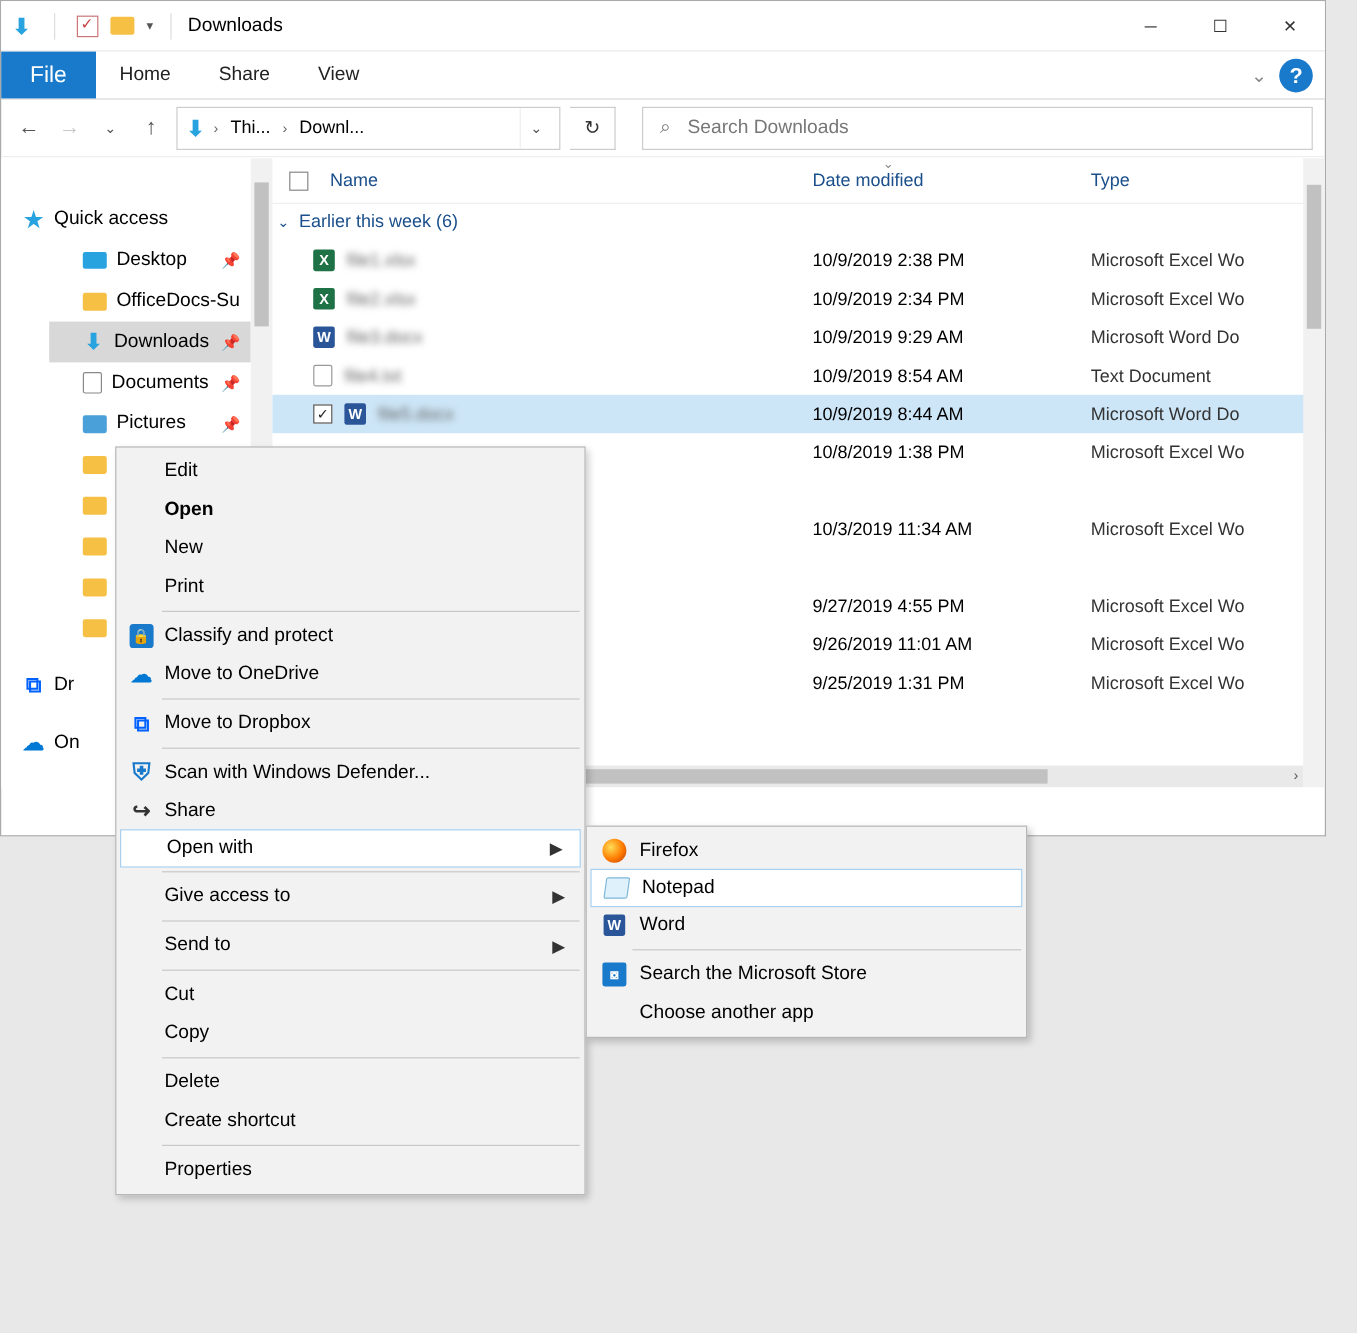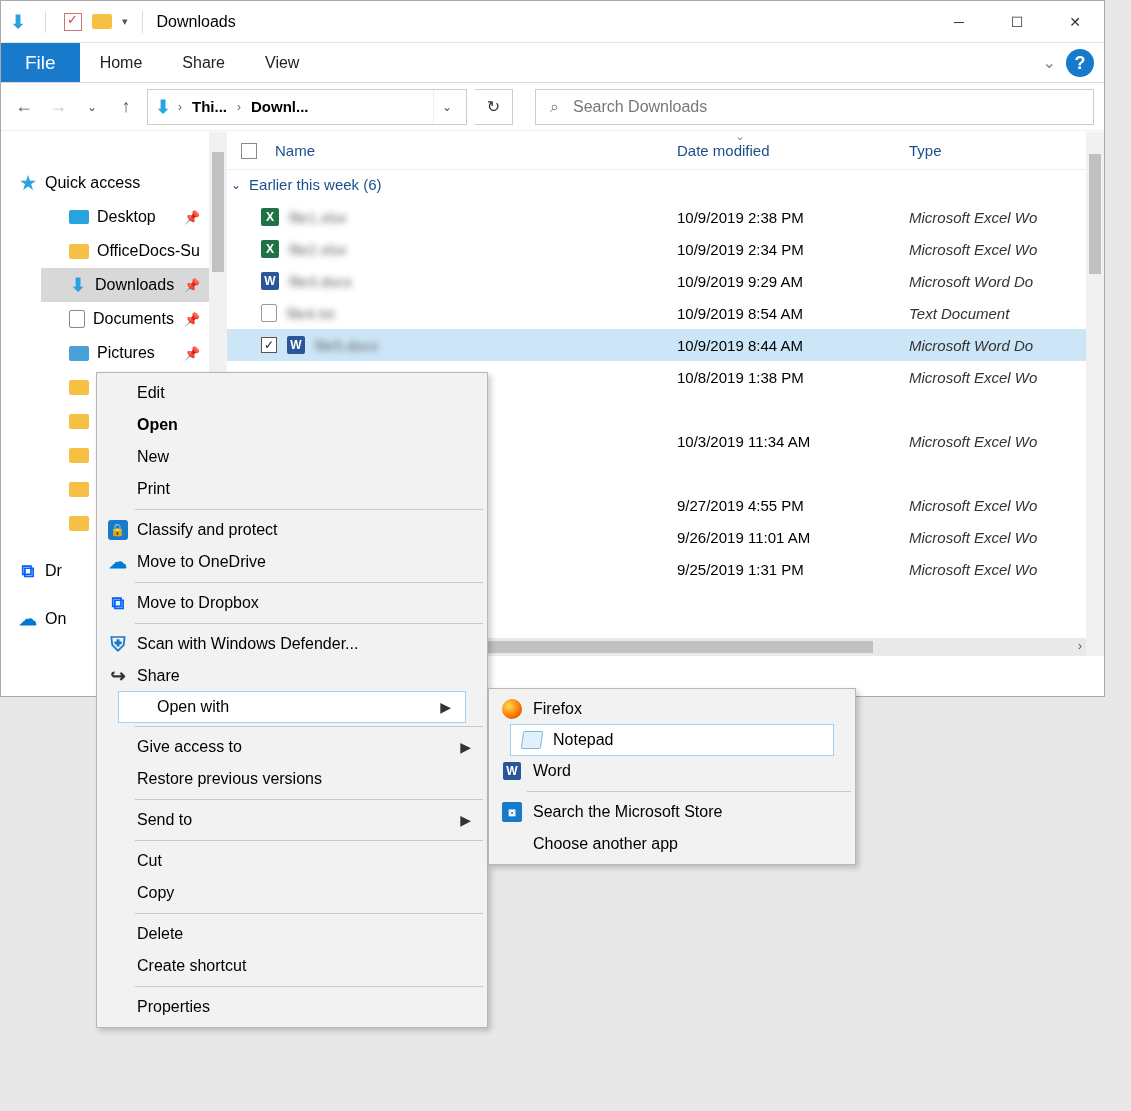--- a/index.html
+++ b/index.html
@@ -17,21 +17,21 @@
   .ribbon .file { background:#1979ca; color:#fff; padding:0 24px; display:flex; align-items:center; font-size:19px; }
   .ribbon .tab { padding:0 20px; display:flex; align-items:center; font-size:16px; color:#222; }
   .ribbon .spacer { flex:1; }
   .ribbon .help { width:28px; height:28px; border-radius:50%; background:#1979ca; color:#fff; display:flex; align-items:center; justify-content:center; font-weight:bold; font-size:18px; margin:6px 10px 0 4px; }
   .ribbon .caret { display:flex; align-items:center; color:#888; padding:0 6px; font-size:16px;}
   
   .navrow { height:48px; display:flex; align-items:center; padding:0 10px; gap:8px; border-bottom:1px solid #eee;}
   .navbtn { width:26px; height:26px; display:flex; align-items:center; justify-content:center; color:#555; font-size:18px;}
   .navbtn.disabled { color:#c8c8c8; }
   .addr { flex:0 0 320px; height:36px; border:1px solid #ccc; display:flex; align-items:center; padding:0 6px; gap:6px;}
-  .addr .crumb { font-size:15px; color:#000; padding:0 4px;font-weight:bold;}
+  .addr .crumb { font-size:15px; color:#000; padding:0 4px;}
   .addr .chev { color:#666; font-size:12px;}
   .addr .drop { margin-left:auto; color:#555; font-size:12px; padding:0 8px; border-left:1px solid #eee; height:100%; display:flex; align-items:center;}
   .refresh { width:38px; height:36px; border:1px solid #ccc; border-left:none; display:flex; align-items:center; justify-content:center; color:#333;}
   .search { flex:1; height:36px; border:1px solid #ccc; margin-left:14px; display:flex; align-items:center; padding:0 14px; gap:14px; color:#777; }
   .search .ph { font-size:16px; color:#777;}
   
   .body { position:absolute; top:131px; bottom:40px; left:0; right:0; display:flex; }
   .sidebar { width:208px; background:#fff; display:flex; flex-direction:column; padding-top:34px; font-size:16px; overflow:hidden; }
   .scrollv { width:18px; background:#f1f1f1; position:relative;}
   .scrollv::before{content:"";position:absolute;top:6px;left:2px;right:2px;height:12px;display:flex;}
@@ -46,37 +46,37 @@
   .cols .c2 { width:232px; padding-left:10px; display:flex; align-items:center; gap:6px;}
   .cols .c3 { flex:1; padding-left:10px;}
   .ck { width:16px; height:16px; border:1px solid #888; display:inline-block;}
   .grp { display:flex; align-items:center; gap:8px; padding:6px 0 8px 4px; color:#1a4f8b; font-size:15px;}
   .grp .chev { font-size:12px;}
   .rows { font-size:15px; color:#222; }
   .row { display:flex; align-items:center; height:32px; }
   .row.sel { background:#cde6f7; }
   .row .c1 { width:440px; display:flex; align-items:center; gap:10px; padding-left:34px;}
   .row .c2 { width:232px; padding-left:10px; color:#000000;}
-  .row .c3 { flex:1; padding-left:10px; color:#333; white-space:nowrap; overflow:hidden;font-style:italic;}
+  .row .c3 { flex:1; padding-left:10px; color:#333; white-space:nowrap; overflow:hidden;}
   .blur { filter:blur(3px); color:#666; }
   .chkwrap { width:16px; height:16px; border:1px solid #555; background:#fff; display:flex; align-items:center; justify-content:center; font-size:12px; color:#222;}
   .hsbar { position:absolute; left:0; right:18px; bottom:0; height:18px; background:#e9e9e9;}
   .vsbar { position:absolute; top:0; right:0; bottom:0; width:18px; background:#f1f1f1;}
   .vsbar .thumb { position:absolute; top:22px; left:3px; right:3px; height:120px; background:#c1c1c1;}
   .hsbar .thumb { position:absolute; left:6px; top:3px; bottom:3px; width:640px; background:#c1c1c1;}
   
   .status { position:absolute; bottom:0; left:0; right:0; height:40px; background:#fff; border-top:1px solid #e5e5e5; display:flex; align-items:center; padding:0 8px; font-size:15px; color:#1a4f8b;}
   .status .spacer{flex:1;}
   .viewbtn { width:26px; height:22px; border:1px solid #bcd4ea; margin-left:4px; display:flex; align-items:center; justify-content:center; font-size:13px;}
   .viewbtn.active{background:#d9ecfb;}
   
   .ctx { position:absolute; background:#f2f2f2; border:1px solid #b7b7b7; box-shadow:3px 3px 6px rgba(0,0,0,.2); font-size:16px; color:#000; padding:4px 2px;}
   .ctx.main { left:96px; top:372px; width:392px; }
   .ctx .item { display:flex; align-items:center; height:32px; padding-left:38px; padding-right:14px; position:relative; white-space:nowrap;}
-  .ctx .item.hover { background:#fff; border:1px solid #a8cfee; margin:-1px 19px; }
+  .ctx .item.hover { background:#fff; border:1px solid #a8cfee; margin:-1px 1px; }
   .ctx .item .ico { position:absolute; left:8px; width:22px; display:flex; justify-content:center;}
   .ctx .item .arrow { margin-left:auto; color:#333; font-size:14px;}
   .ctx .divider { height:1px; background:#c8c8c8; margin:4px 2px 4px 36px;}
   .ctx .bold { font-weight:600; }
   .ctx.sub { left:488px; top:688px; width:368px; }
   .ctx.sub .item { padding-left:42px; }
   .ctx.sub .item .ico{ left:10px;}
   
   .ic { width:18px; height:18px; display:inline-flex; align-items:center; justify-content:center; border-radius:2px; font-size:12px; font-weight:bold;}
   .ic.folder{ background:#f6c044; width:20px; height:15px; border-radius:2px;}
@@ -369,23 +369,20 @@
     </div>
   <div class="item hover">
       <span>Open with</span>
       <span class="arrow">▶</span>
     </div>
   <div class="divider"></div>
   <div class="item">
       <span>Give access to</span>
       <span class="arrow">▶</span>
     </div>
-  <div class="item">
-      <span>Restore previous versions</span>
-    </div>
   <div class="divider"></div>
   <div class="item">
       <span>Send to</span>
       <span class="arrow">▶</span>
     </div>
   <div class="divider"></div>
   <div class="item">
       <span>Cut</span>
     </div>
   <div class="item">

